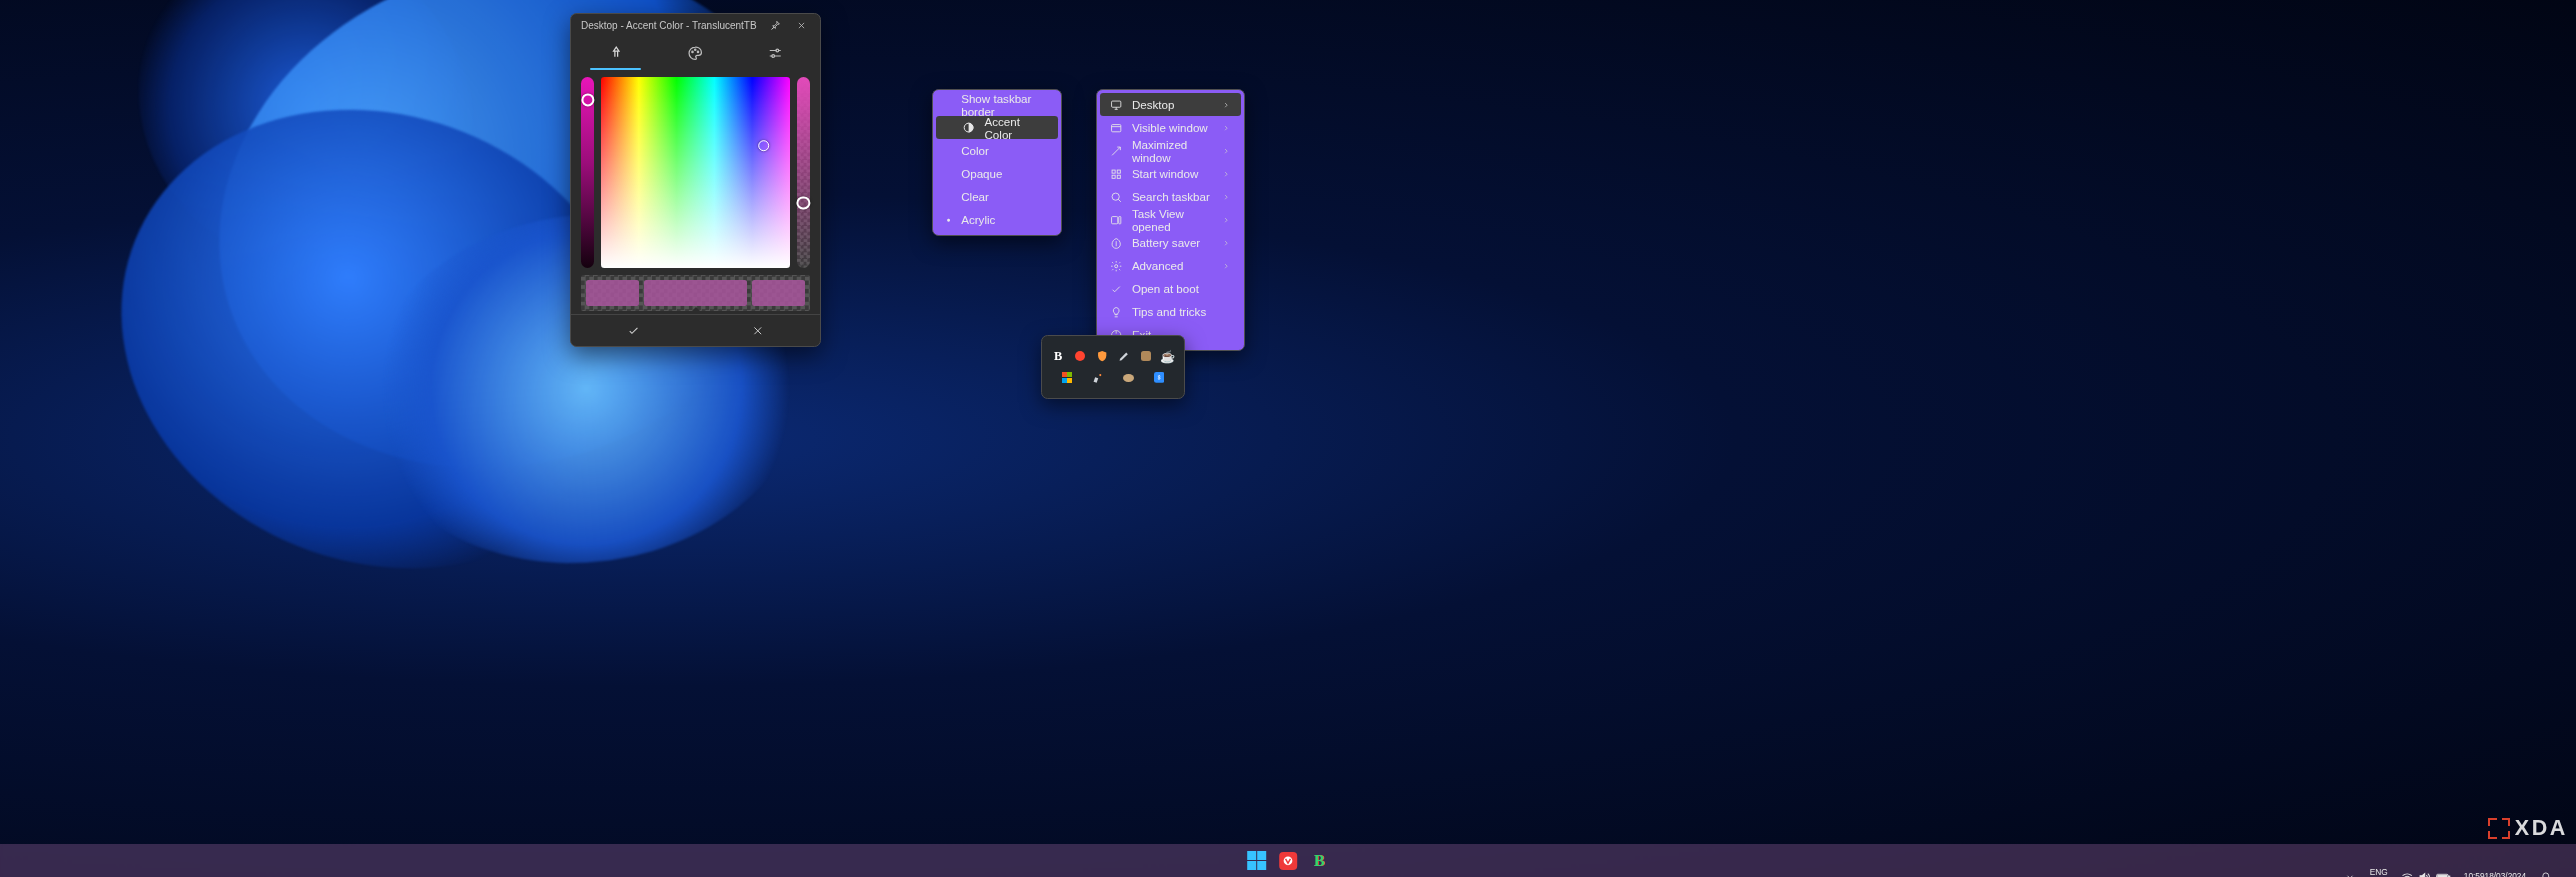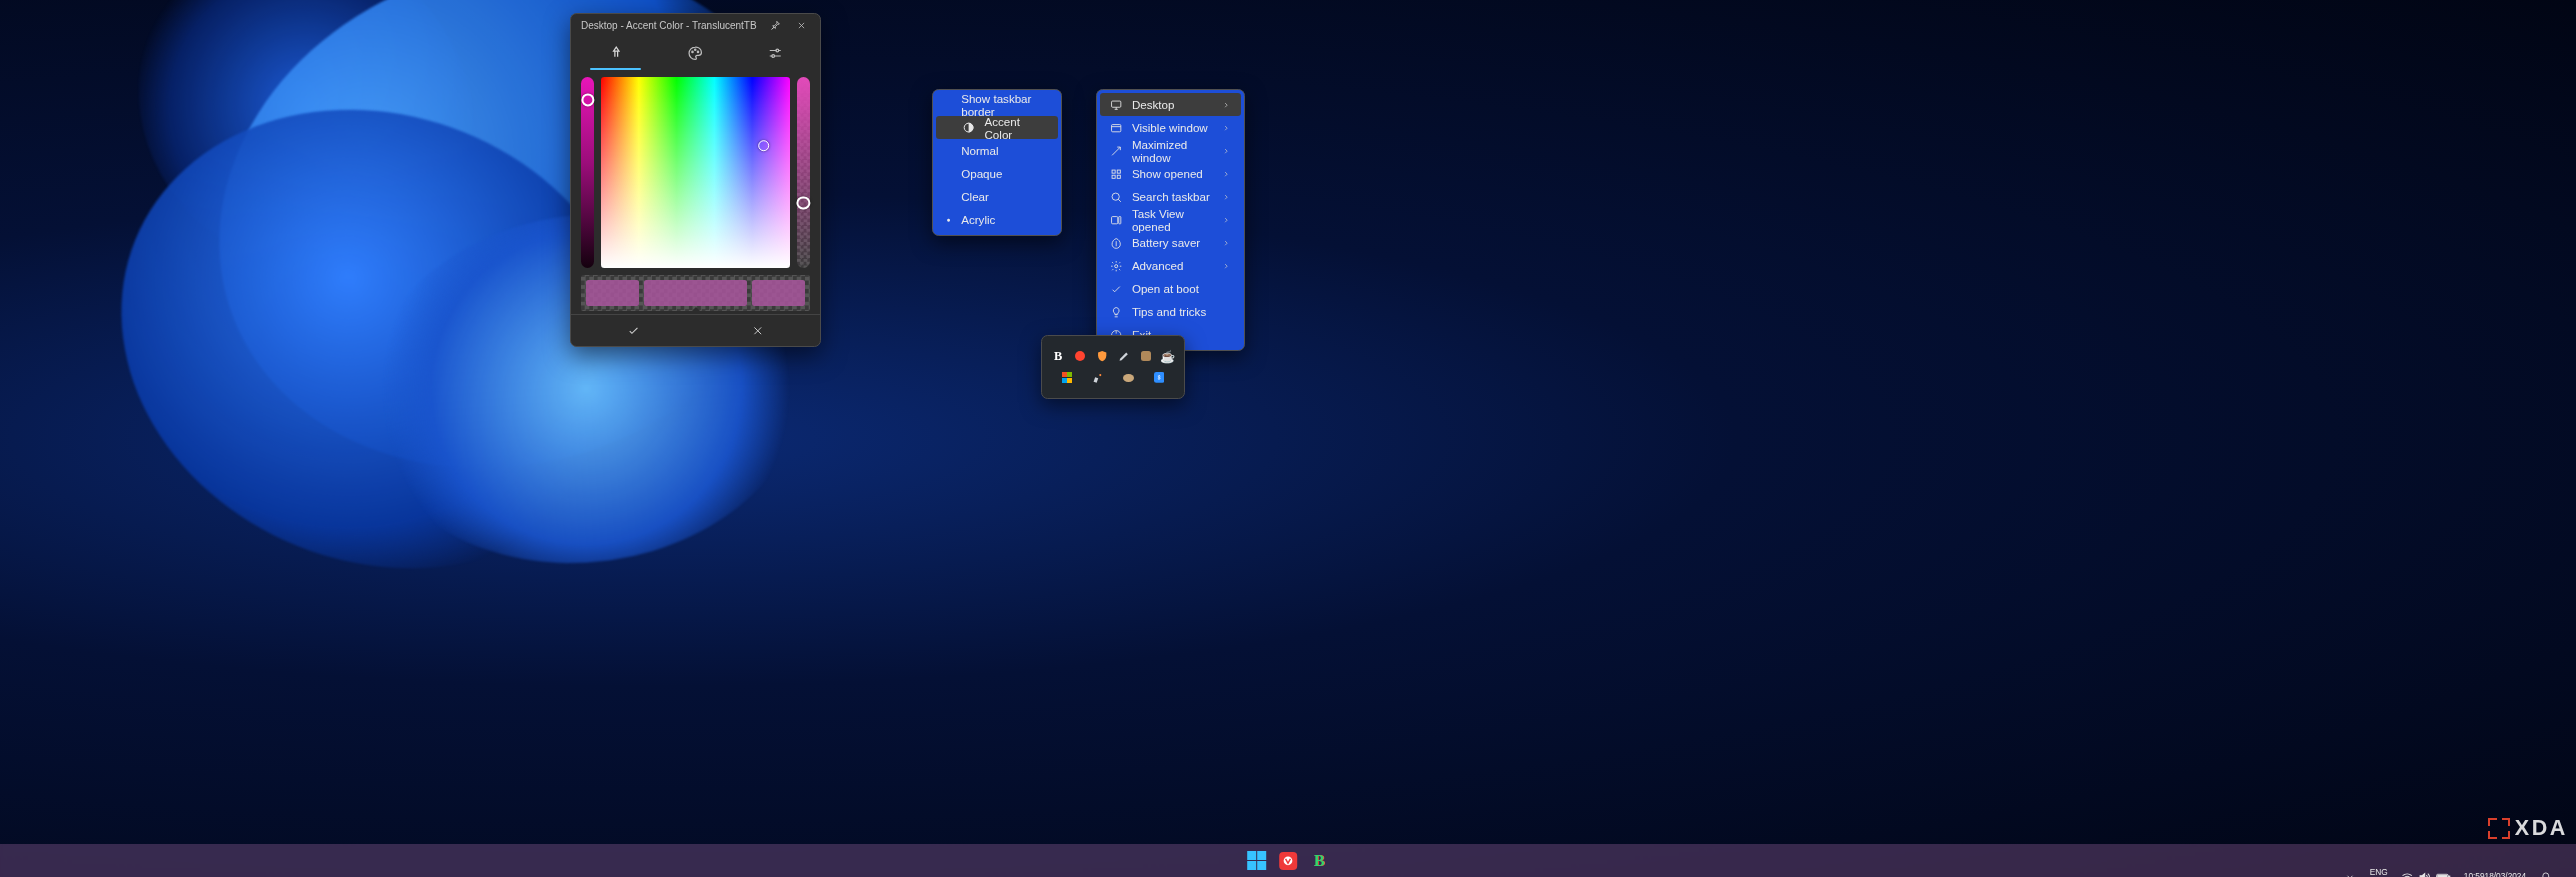--- a/index.html
+++ b/index.html
@@ -61,21 +61,21 @@
 .preview-swatch { position: absolute; top: 5px; bottom: 5px; background: #a9569d; opacity: .85; }
 .preview-swatch.small { border-radius: 2.5px; }
 .preview-swatch.big   { left: 63px;  right: 63px; border-radius: 2.5px; }
 .caret { position:absolute; left:50%; bottom:-0.8px; width:0; height:0; border:5px solid transparent; border-bottom-color:#2c2c2c; transform:translateX(-50%); }
 
 .picker-actions { display: flex; border-top: 0.8px solid #444; }
 .paction { flex: 1; height: 31px; display: flex; align-items: center; justify-content: center; cursor: pointer; color: #d0d0d0; }
 
 
 .ctx-menu {
-  position: absolute; background: #1d4ed8; border: 0.8px solid #505050; border-radius: 6.6px;
+  position: absolute; background: #8b5cf6; border: 0.8px solid #505050; border-radius: 6.6px;
   padding: 3.3px; color: #eaeaea; font-size: 11.6px; box-shadow: 0 6.6px 20px rgba(0,0,0,.5);
 }
 .ctx-item {
   display: flex; align-items: center; height: 23px; padding: 0 8.3px; border-radius: 3.3px; cursor: default;
   gap: 8.3px;
 }
 .ctx-item:hover, .ctx-item.highlight { background: #3d3d3d; }
 .ci-bullet { width: 8.3px; text-align: center; font-size: 6.6px; }
 .ci-icon   { width: 15px; display: flex; align-items: center; justify-content: center; }
 .ci-label  { flex: 1; }
@@ -218,21 +218,21 @@
     <span class="ci-icon">
       <svg width="13.2" height="13.2" viewBox="0 0 24 24" fill="none" stroke="#e6e6e6" stroke-width="1.8">
           <circle cx="12" cy="12" r="8"></circle>
           <path d="M12 4a8 8 0 010 16" fill="#e6e6e6"></path>
         </svg>
     </span>
     <span class="ci-label">Accent Color</span>
   </div>
   <div class="ctx-item">
     <span class="ci-bullet"></span>
-    <span class="ci-label">Normal</span>
+    <span class="ci-label">Color</span>
   </div>
   <div class="ctx-item">
     <span class="ci-bullet"></span>
     <span class="ci-label">Opaque</span>
   </div>
   <div class="ctx-item">
     <span class="ci-bullet"></span>
     <span class="ci-label">Clear</span>
   </div>
   <div class="ctx-item">
@@ -285,21 +285,21 @@
     </div>
     <div class="ctx-item">
       <span class="ci-icon">
         <svg width="12.4" height="12.4" viewBox="0 0 24 24" fill="none" stroke="#e6e6e6" stroke-width="1.7">
           <rect x="4" y="4" width="6" height="6"></rect>
           <rect x="14" y="4" width="6" height="6"></rect>
           <rect x="4" y="14" width="6" height="6"></rect>
           <rect x="14" y="14" width="6" height="6"></rect>
         </svg>
       </span>
-      <span class="ci-label">Show opened</span>
+      <span class="ci-label">Start window</span>
       <span class="ci-chevron">
         <svg width="8.3" height="8.3" viewBox="0 0 24 24" fill="none" stroke="#cfcfcf" stroke-width="2">
           <path d="M9 6l6 6-6 6"></path>
         </svg>
       </span>
     </div>
     <div class="ctx-item">
       <span class="ci-icon">
         <svg width="12.4" height="12.4" viewBox="0 0 24 24" fill="none" stroke="#e6e6e6" stroke-width="1.7">
           <circle cx="11" cy="11" r="7"></circle>

